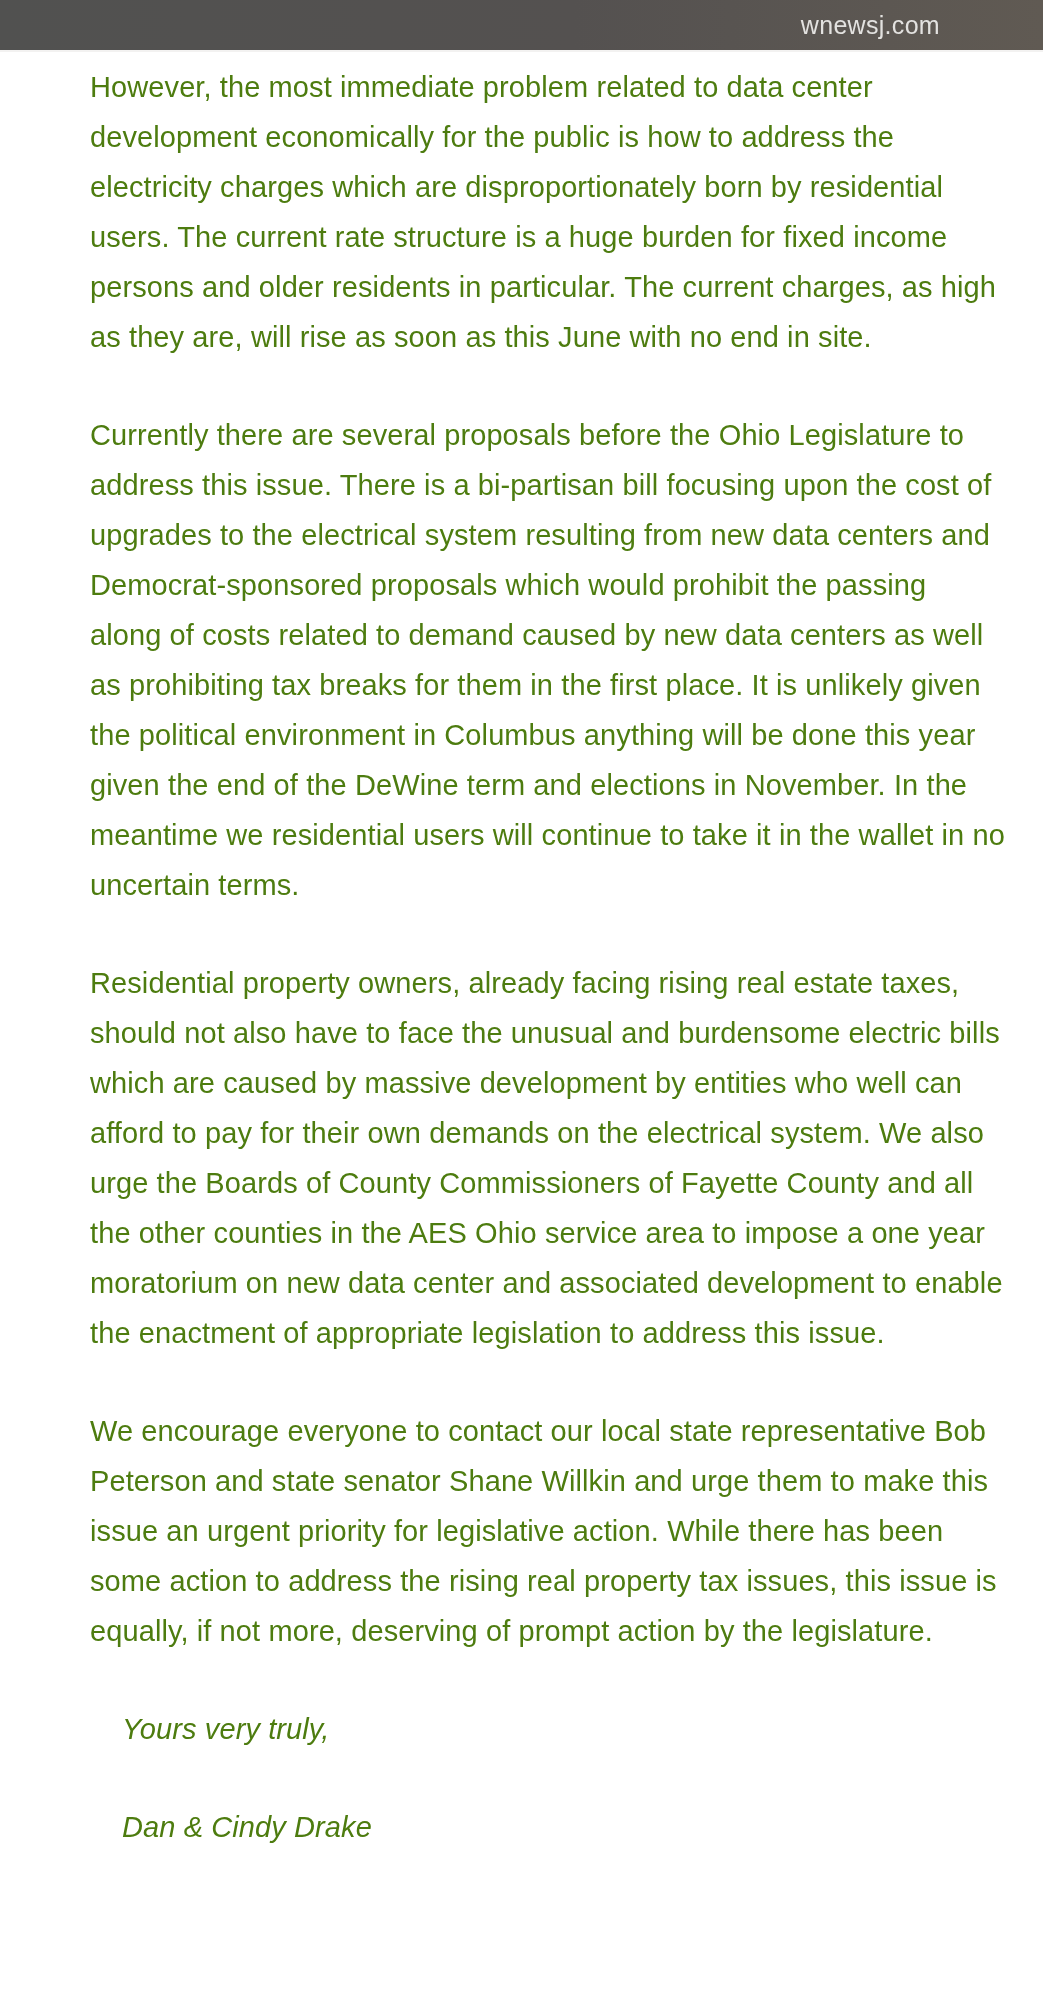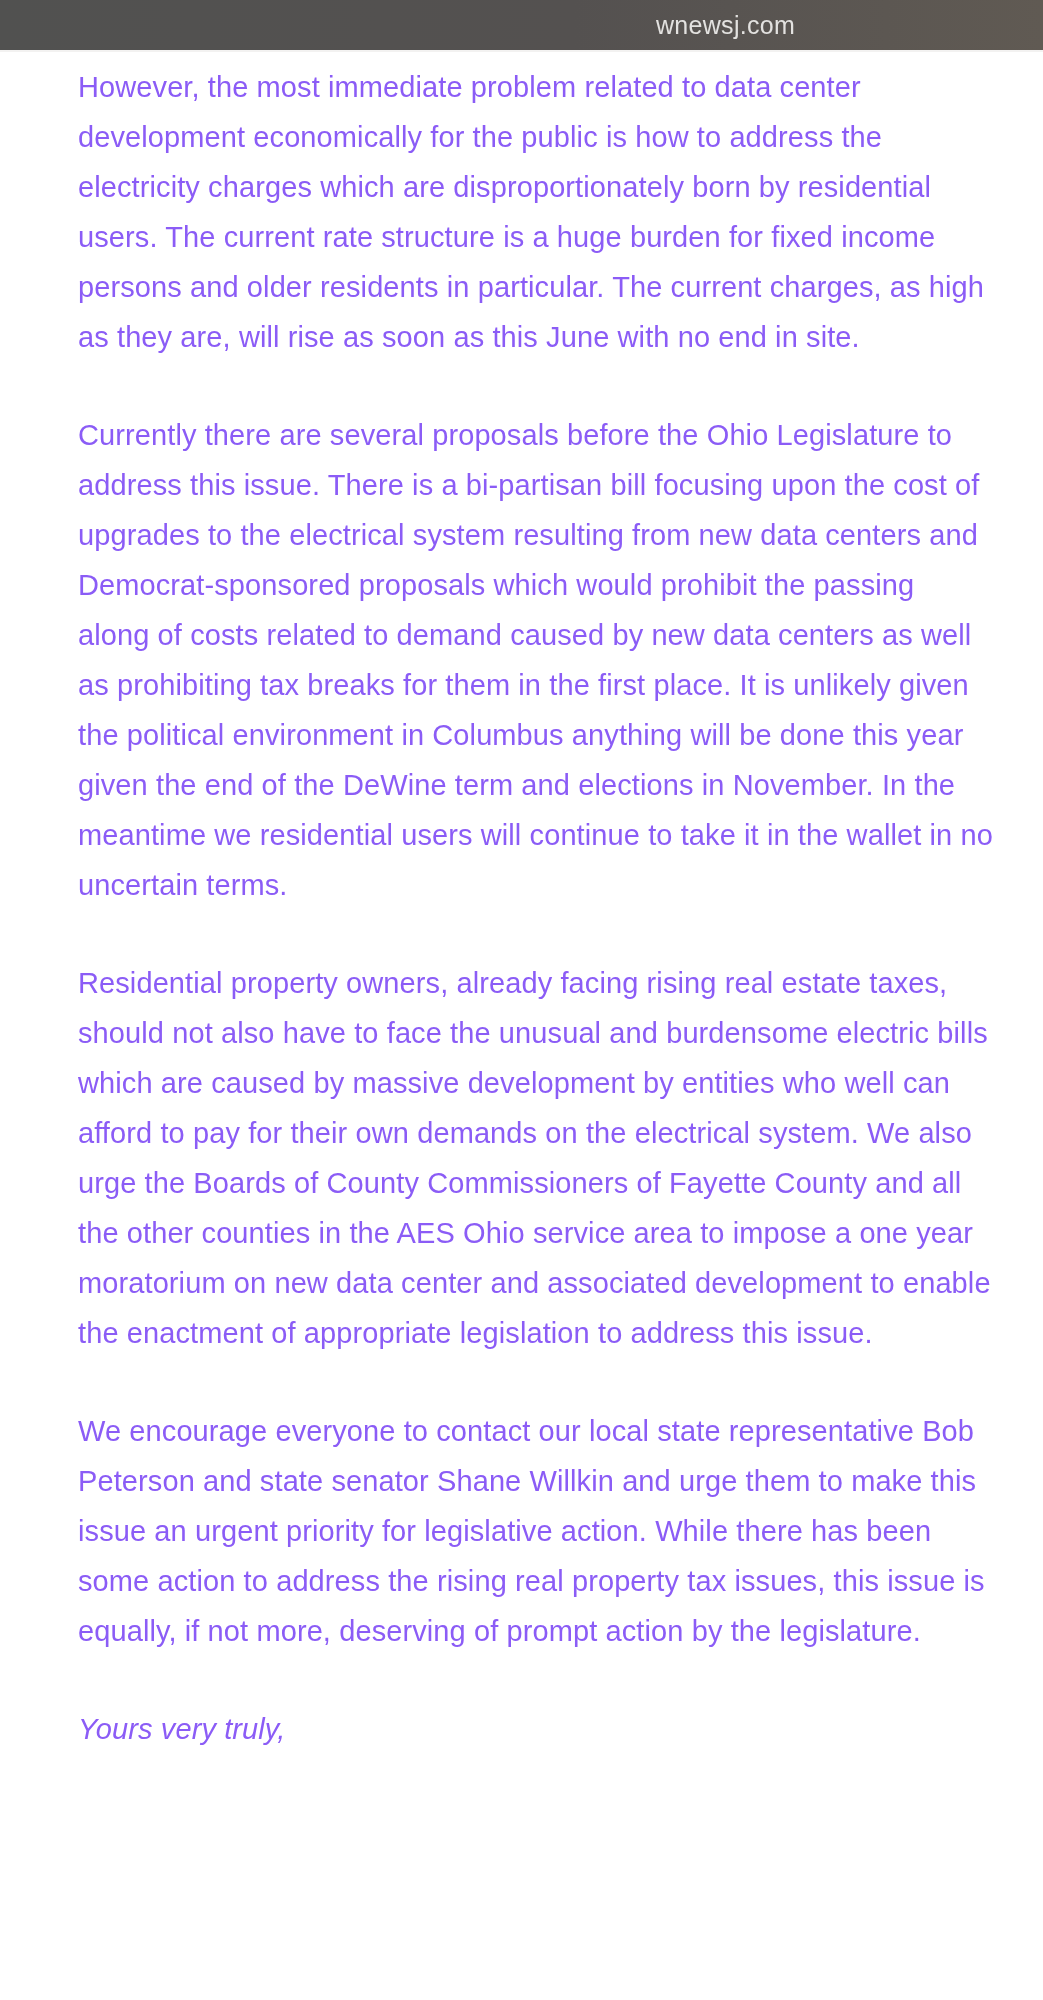--- a/index.html
+++ b/index.html
@@ -19,46 +19,47 @@
     position: absolute;
     top: 0;
     left: 0;
     width: 1043px;
     height: 50px;
     background: linear-gradient(90deg, #515150 0%, #545150 55%, #605a53 100%);
     border-bottom: 2px solid #f3f2f1;
   }
   .domain {
     position: absolute;
-    left: 656px;
+    left: 640px;
     top: 0;
     width: 300px;
     height: 50px;
     line-height: 50px;
-    text-align: left;
+    text-align: right;
     font-size: 25px;
     color: #e3e2e0;
     letter-spacing: 0.3px;
   }
   .article {
     position: absolute;
     top: 62px;
-    left: 78px;
+    left: 90px;
     width: 930px;
-    color: #8b5cf6;
+    color: #4d7c0f;
     font-size: 29px;
     line-height: 50px;
   }
   .article p {
     margin: 0 0 48px 0;
     white-space: pre;
     letter-spacing: 0.1px;
   }
   .article p.sig {
     font-style: italic;
+    margin-left: 32px;
   }
 </style>
 </head>
 <body>
 
 <div class="screen">
 
   <header class="urlbar">
     <span class="domain">wnewsj.com</span>
   </header>
@@ -87,15 +88,16 @@
 urge the Boards of County Commissioners of Fayette County and all
 the other counties in the AES Ohio service area to impose a one year
 moratorium on new data center and associated development to enable
 the enactment of appropriate legislation to address this issue.</p>
     <p>We encourage everyone to contact our local state representative Bob
 Peterson and state senator Shane Willkin and urge them to make this
 issue an urgent priority for legislative action. While there has been
 some action to address the rising real property tax issues, this issue is
 equally, if not more, deserving of prompt action by the legislature.</p>
     <p class="sig">Yours very truly,</p>
+    <p class="sig">Dan &amp; Cindy Drake</p>
   </main>
 
 </div>
 
 </body></html>

